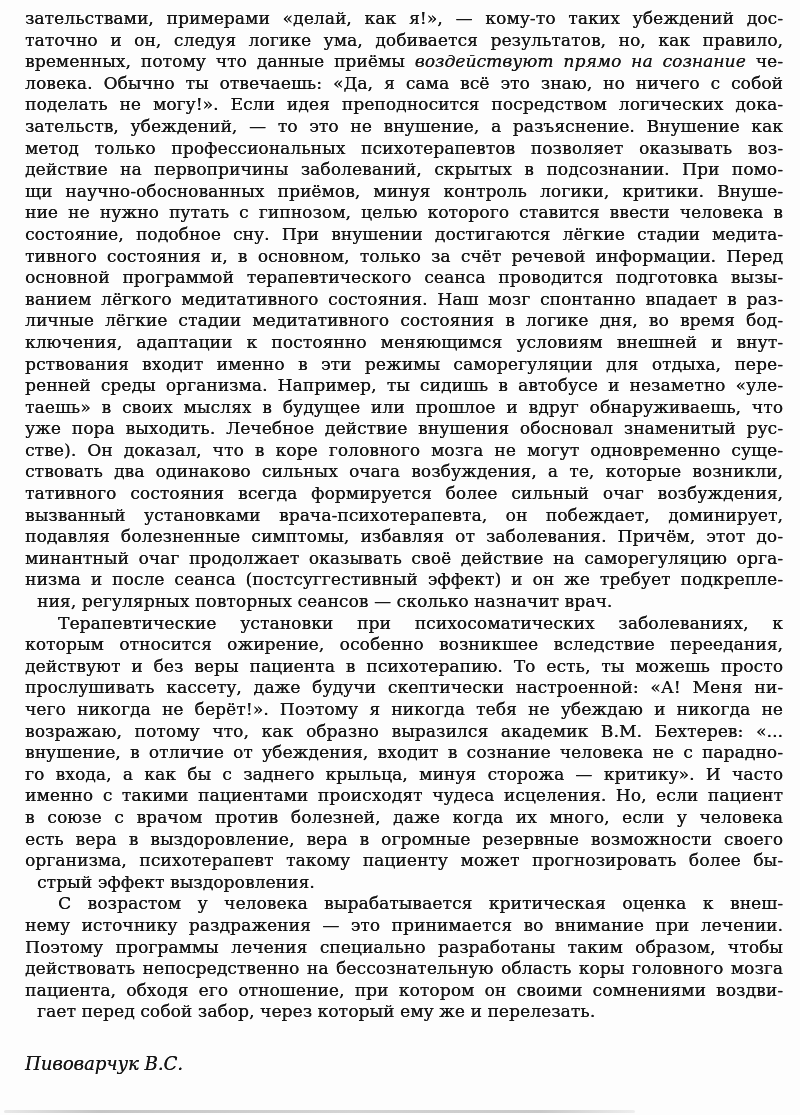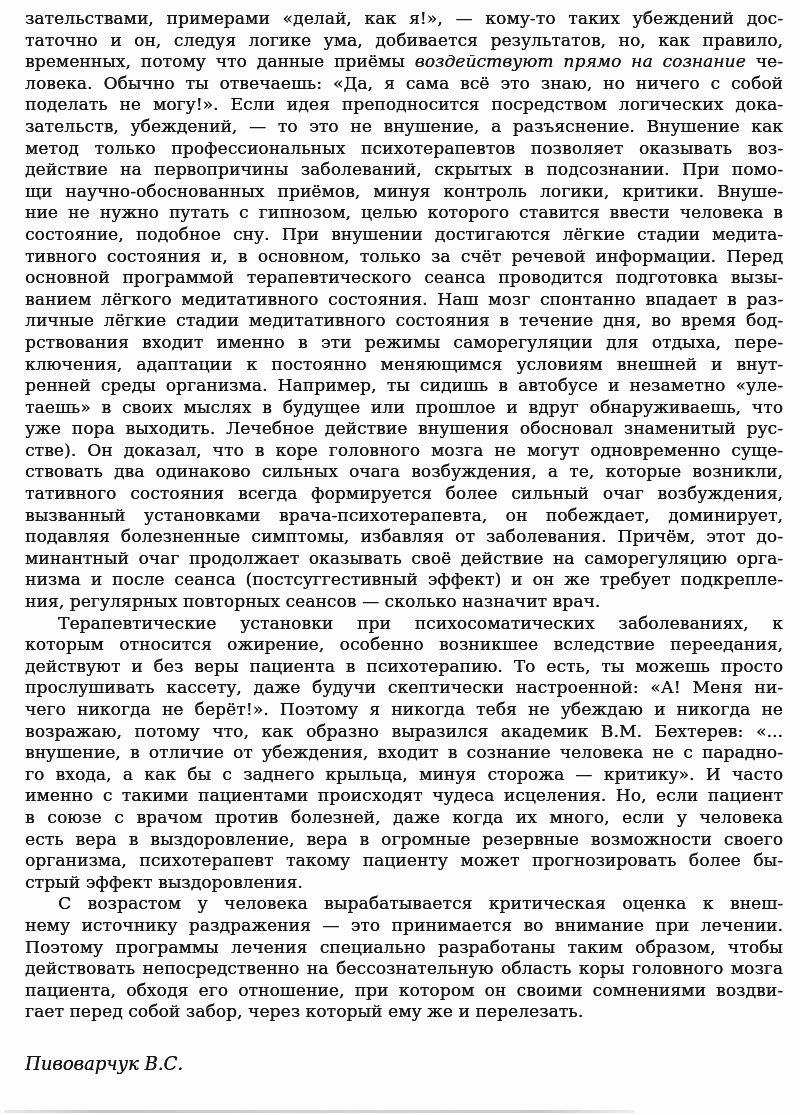--- a/index.html
+++ b/index.html
@@ -26,20 +26,21 @@
     text-shadow: 0.25px 0 0 currentColor; 
   }
   .line {
     text-align: justify;
     text-align-last: justify;
     white-space: nowrap;
   }
   .line.last {
     text-align: center;
     text-align-last: left;
+    margin-left: 12px;
   }
   .line.indent { text-indent: 33px; }
   .em { font-style: italic; margin-top: 14px; }
   .signature-row {
     margin-top: 28px;
     text-align: left;
     padding-right: 41px;
     font-size: 18px;
     line-height: 26px;
     font-style: italic;
@@ -67,23 +68,23 @@
       <div class="line"><span>поделать не могу!». Если идея преподносится посредством логических дока-</span></div>
       <div class="line"><span>зательств, убеждений, — то это не внушение, а разъяснение. Внушение как</span></div>
       <div class="line"><span>метод только профессиональных психотерапевтов позволяет оказывать воз-</span></div>
       <div class="line"><span>действие на первопричины заболеваний, скрытых в подсознании. При помо-</span></div>
       <div class="line"><span>щи научно-обоснованных приёмов, минуя контроль логики, критики. Внуше-</span></div>
       <div class="line"><span>ние не нужно путать с гипнозом, целью которого ставится ввести человека в</span></div>
       <div class="line"><span>состояние, подобное сну. При внушении достигаются лёгкие стадии медита-</span></div>
       <div class="line"><span>тивного состояния и, в основном, только за счёт речевой информации. Перед</span></div>
       <div class="line"><span>основной программой терапевтического сеанса проводится подготовка вызы-</span></div>
       <div class="line"><span>ванием лёгкого медитативного состояния. Наш мозг спонтанно впадает в раз-</span></div>
-      <div class="line"><span>личные лёгкие стадии медитативного состояния в течение дня, во время бод-</span></div>
+      <div class="line"><span>личные лёгкие стадии медитативного состояния в логике дня, во время бод-</span></div>
+      <div class="line"><span>ключения, адаптации к постоянно меняющимся условиям внешней и внут-</span></div>
       <div class="line"><span>рствования входит именно в эти режимы саморегуляции для отдыха, пере-</span></div>
-      <div class="line"><span>ключения, адаптации к постоянно меняющимся условиям внешней и внут-</span></div>
       <div class="line"><span>ренней среды организма. Например, ты сидишь в автобусе и незаметно «уле-</span></div>
       <div class="line"><span>таешь» в своих мыслях в будущее или прошлое и вдруг обнаруживаешь, что</span></div>
       <div class="line"><span>уже пора выходить. Лечебное действие внушения обосновал знаменитый рус-</span></div>
       <div class="line"><span>стве). Он доказал, что в коре головного мозга не могут одновременно суще-</span></div>
       <div class="line"><span>ствовать два одинаково сильных очага возбуждения, а те, которые возникли,</span></div>
       <div class="line"><span>тативного состояния всегда формируется более сильный очаг возбуждения,</span></div>
       <div class="line"><span>вызванный установками врача-психотерапевта, он побеждает, доминирует,</span></div>
       <div class="line"><span>подавляя болезненные симптомы, избавляя от заболевания. Причём, этот до-</span></div>
       <div class="line"><span>минантный очаг продолжает оказывать своё действие на саморегуляцию орга-</span></div>
       <div class="line"><span>низма и после сеанса (постсуггестивный эффект) и он же требует подкрепле-</span></div>

